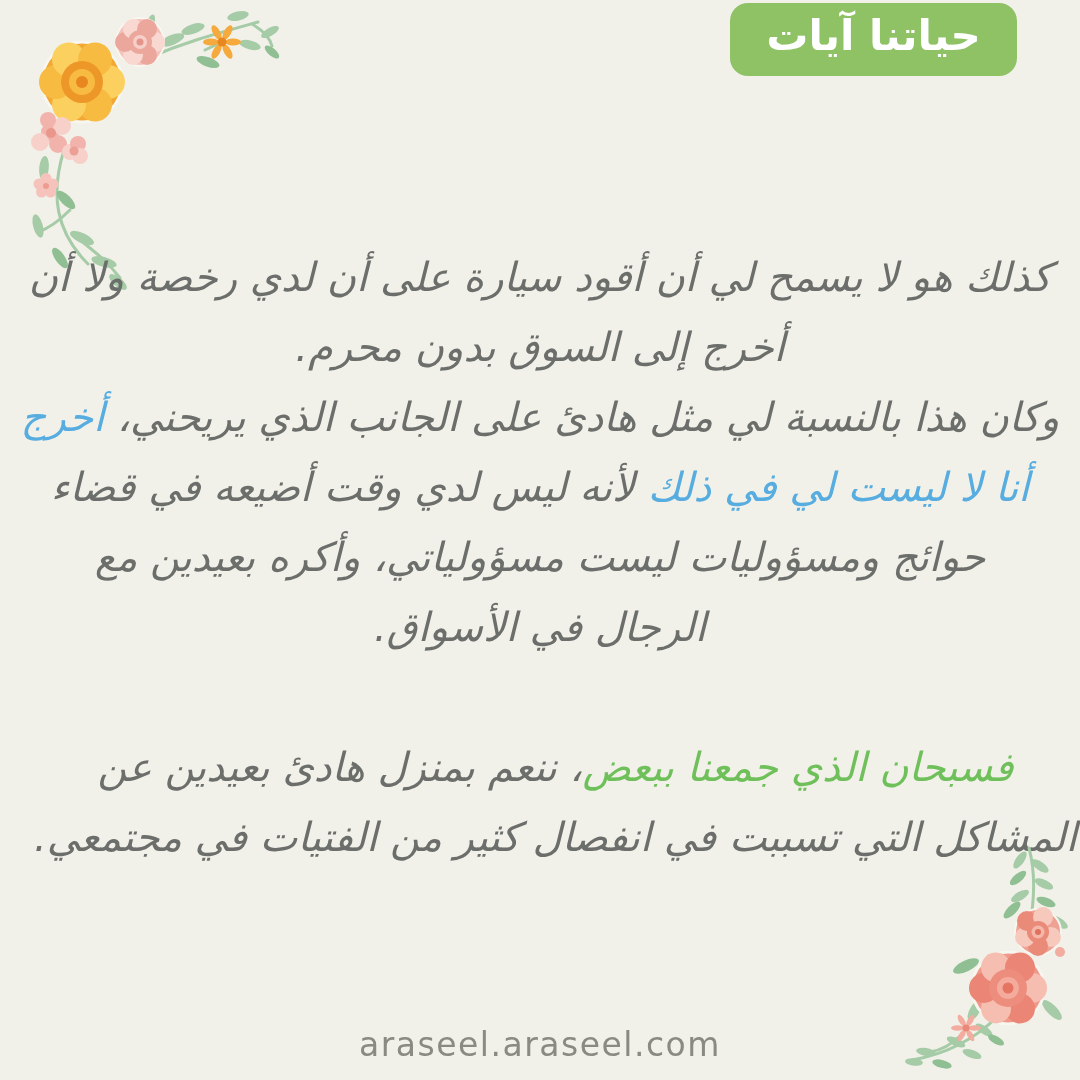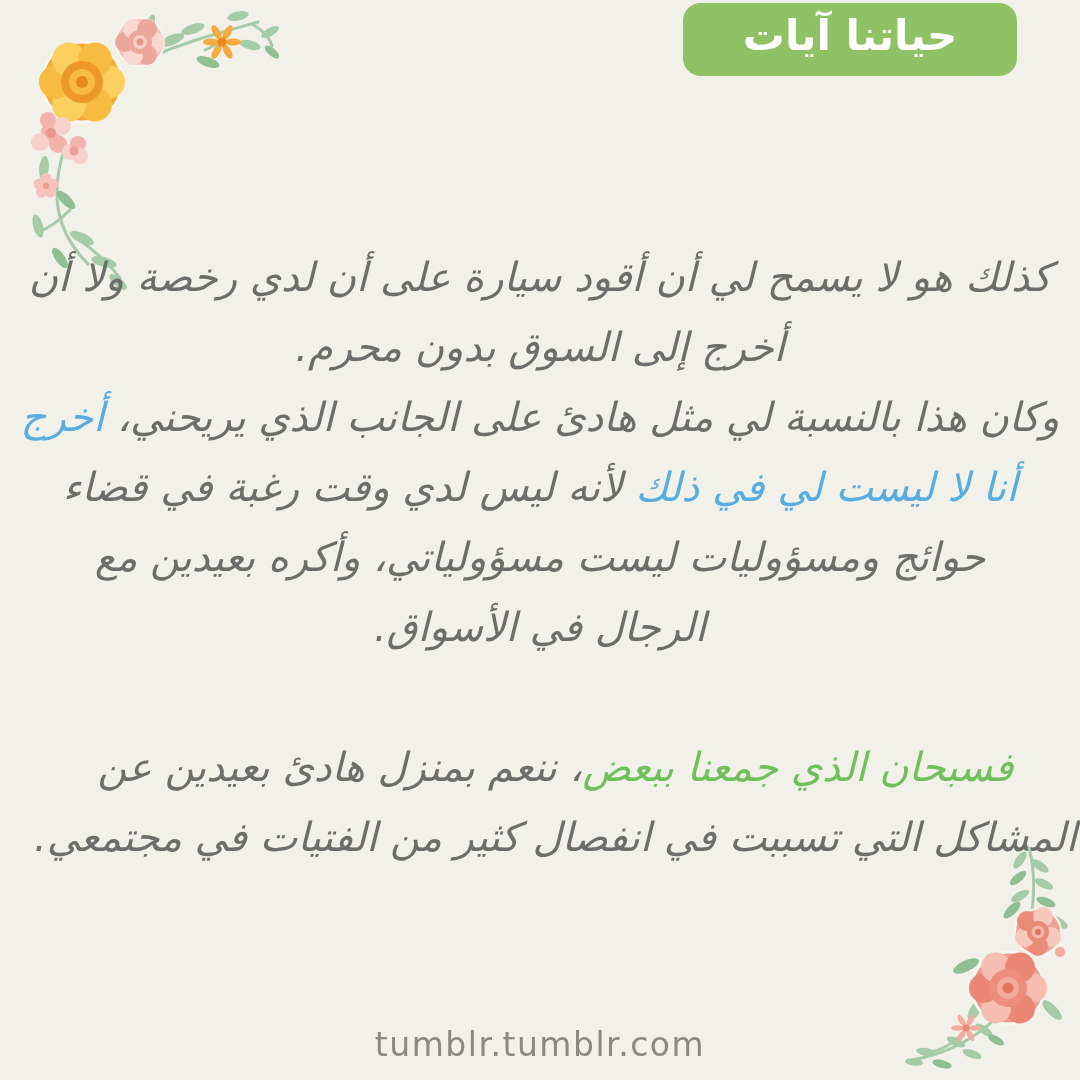--- a/index.html
+++ b/index.html
@@ -9,21 +9,21 @@
   }
   body {
     position: relative;
     background: var(--bg, #f1f1e9);
     font-family: "DejaVu Sans", sans-serif;
   }
   
   .badge {
     position: absolute;
     top: 3px; right: 63px;
-    width: 334px; height: 73px;
+    width: 287px; height: 73px;
     background: var(--badge-green, #8fc165);
     border-radius: 18px;
     display: flex; align-items: center; justify-content: center;
   }
   .badge-label {
     color: var(--badge-text, #ffffff);
     font-size: 42px;
     font-weight: bold;
     line-height: 1;
     padding-bottom: 8px;
@@ -148,21 +148,21 @@
 
 <div class="badge">
   <span class="badge-label">حياتنا آيات</span>
 </div>
 
 <div class="quote" dir="rtl">
   <p class="para">
     <span class="line"><span class="seg-gray">كذلك هو لا يسمح لي أن أقود سيارة على أن لدي رخصة ولا أن</span></span>
     <span class="line"><span class="seg-gray">أخرج إلى السوق بدون محرم.</span></span>
     <span class="line"><span class="seg-gray">وكان هذا بالنسبة لي مثل هادئ على الجانب الذي يريحني، </span><span class="seg-blue">أخرج</span></span>
-    <span class="line"><span class="seg-blue">أنا لا ليست لي في ذلك </span><span class="seg-gray">لأنه ليس لدي وقت رغبة في قضاء</span></span>
+    <span class="line"><span class="seg-blue">أنا لا ليست لي في ذلك </span><span class="seg-gray">لأنه ليس لدي وقت أضيعه في قضاء</span></span>
     <span class="line"><span class="seg-gray">حوائج ومسؤوليات ليست مسؤولياتي، وأكره بعيدين مع</span></span>
     <span class="line"><span class="seg-gray">الرجال في الأسواق.</span></span>
   </p>
   <p class="para para2">
     <span class="line"><span class="seg-green">فسبحان الذي جمعنا ببعض</span><span class="seg-gray">، ننعم بمنزل هادئ بعيدين عن</span></span>
     <span class="line"><span class="seg-gray">المشاكل التي تسببت في انفصال كثير من الفتيات في</span></span>
     <span class="line"><span class="seg-gray">مجتمعي.</span></span>
   </p>
 </div>
 
@@ -219,13 +219,13 @@
     <ellipse cx="61.7" cy="195.4" rx="6.5" ry="2.8" fill="#f3aca0" transform="rotate(120 61.7 195.4)"></ellipse>
     <ellipse cx="57.5" cy="188" rx="6.5" ry="2.8" fill="#f3aca0"></ellipse>
     <ellipse cx="61.7" cy="180.6" rx="6.5" ry="2.8" fill="#f3aca0" transform="rotate(60 61.7 180.6)"></ellipse>
     <ellipse cx="70.3" cy="180.6" rx="6.5" ry="2.8" fill="#f3aca0" transform="rotate(120 70.3 180.6)"></ellipse>
     <circle cx="66" cy="188" r="3.5" fill="#ea8878"></circle>
   </g>
   <circle cx="160" cy="112" r="5" fill="#f3aca0"></circle>
   <circle cx="90" cy="118" r="4" fill="#f6beb0"></circle>
 </svg>
 
-<div class="footer">tumblr.tumblr.com</div>
+<div class="footer">araseel.araseel.com</div>
 
 </body></html>

